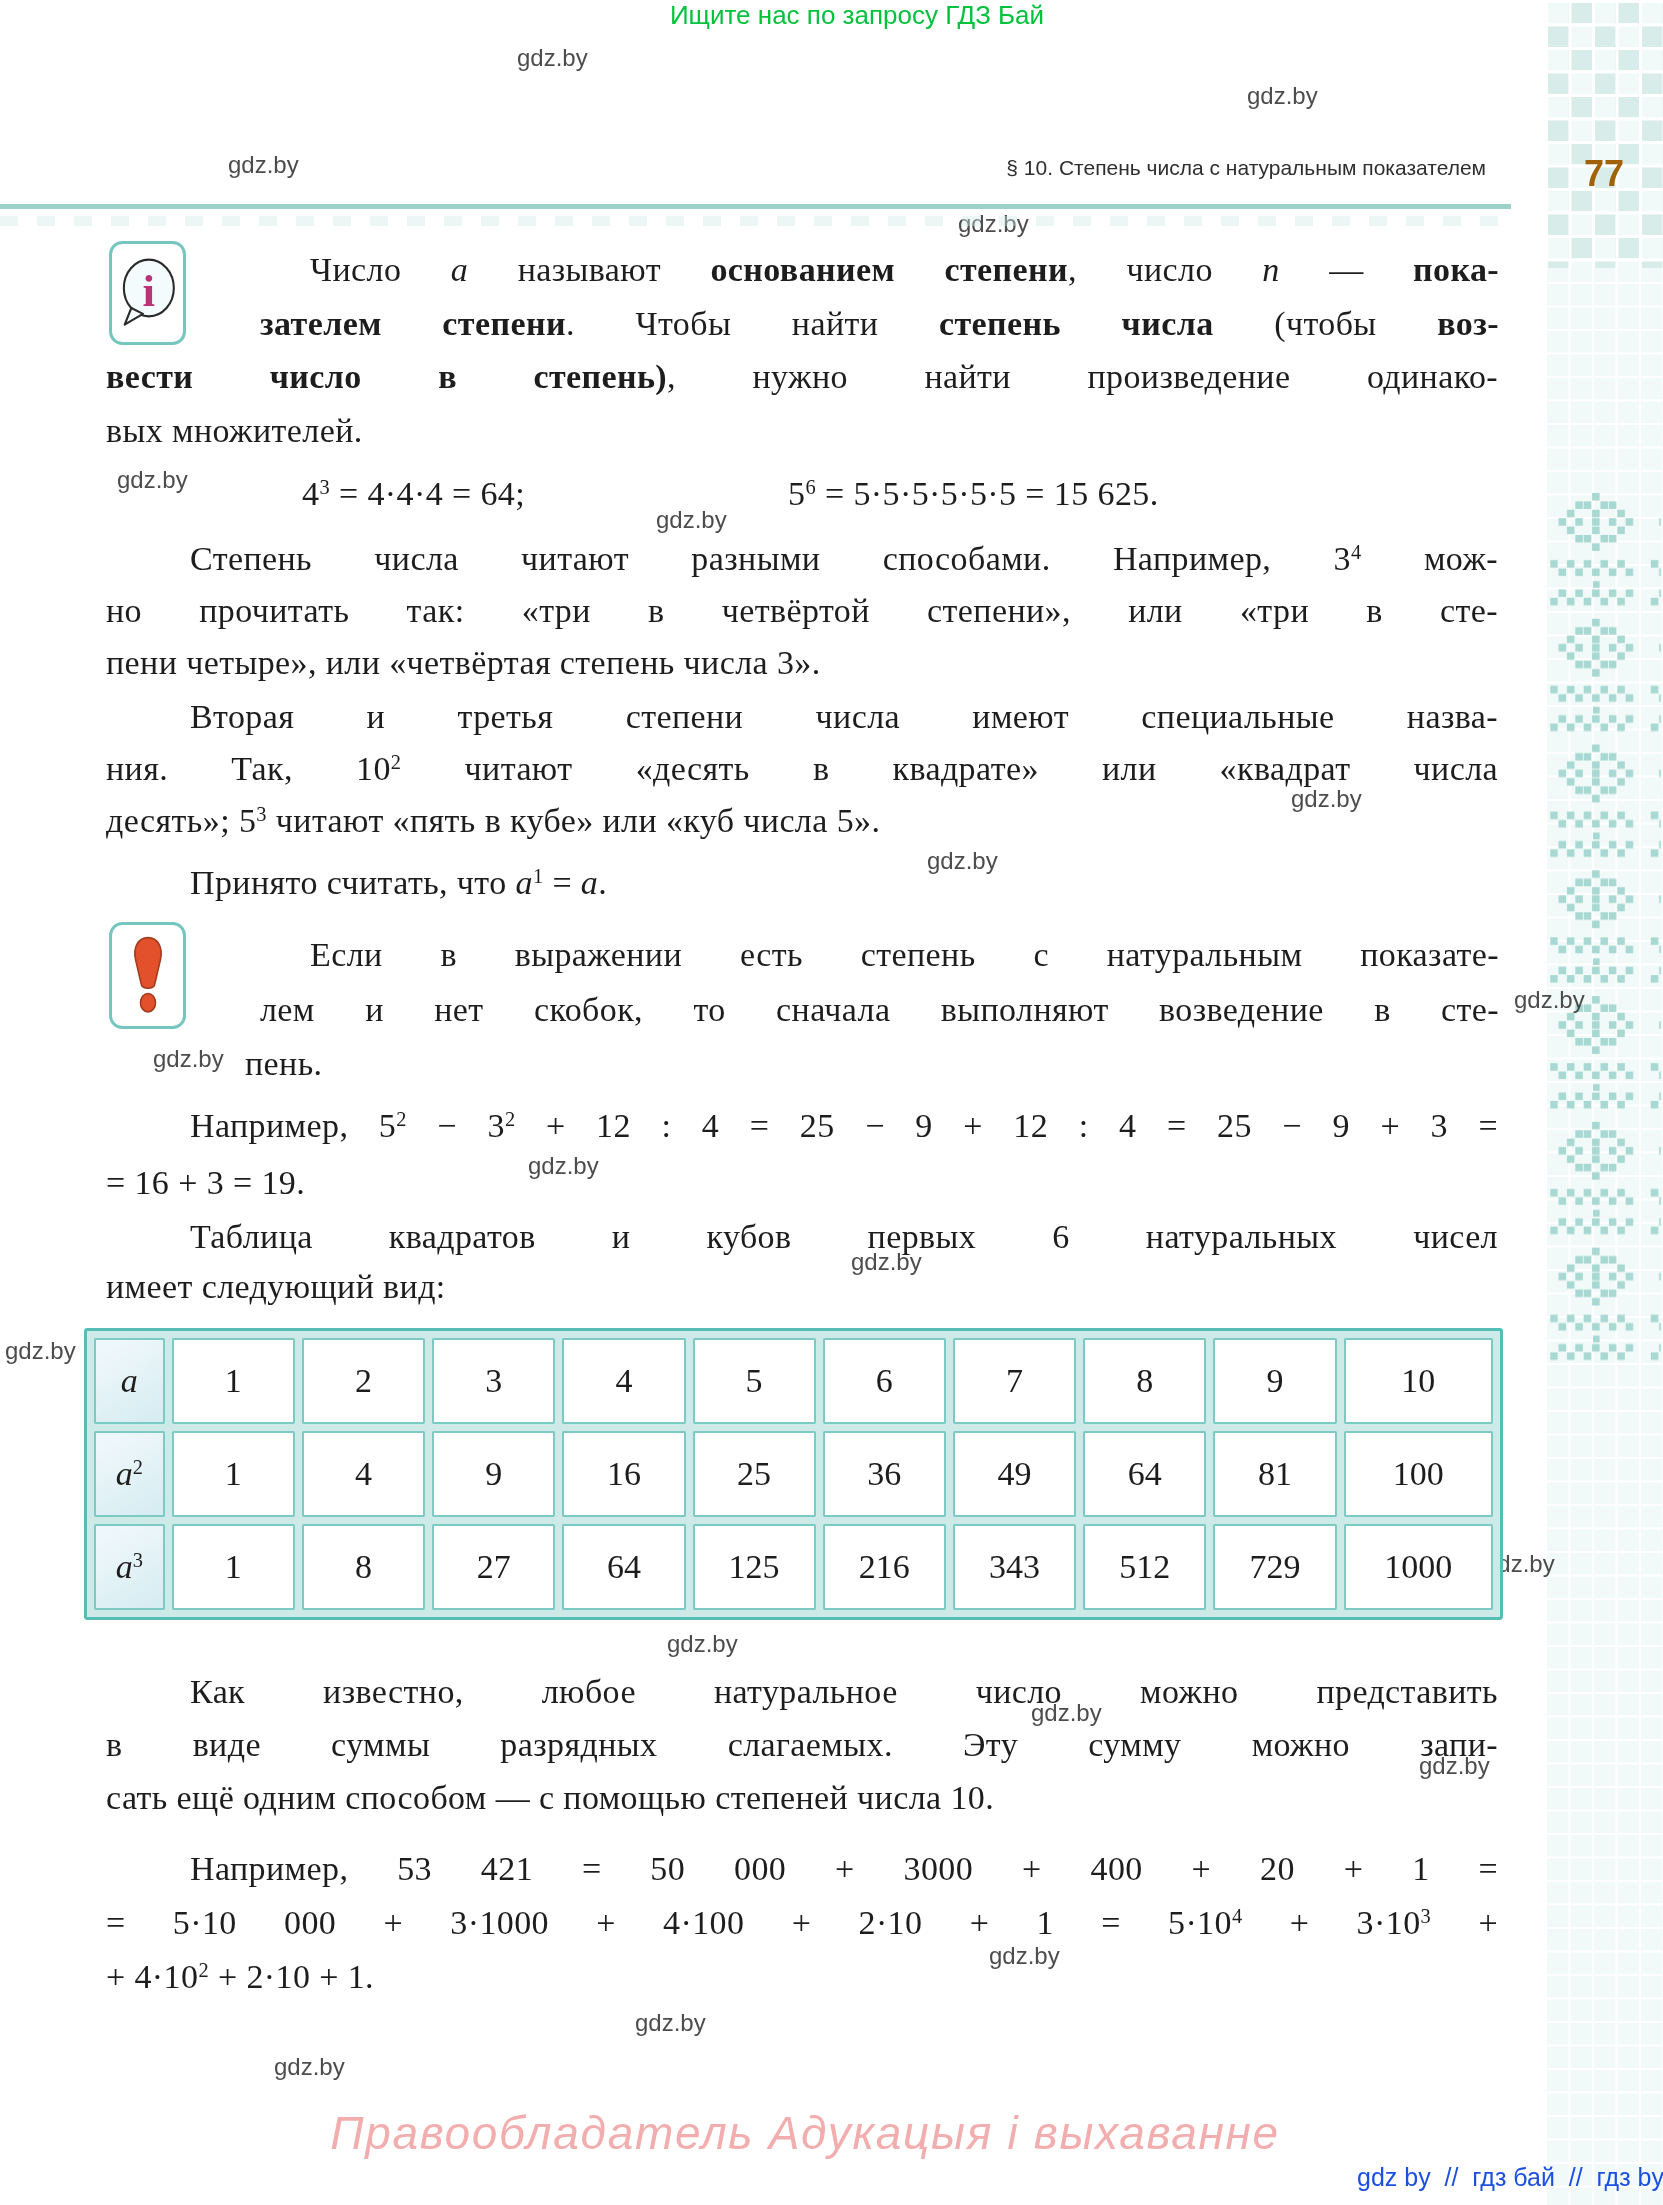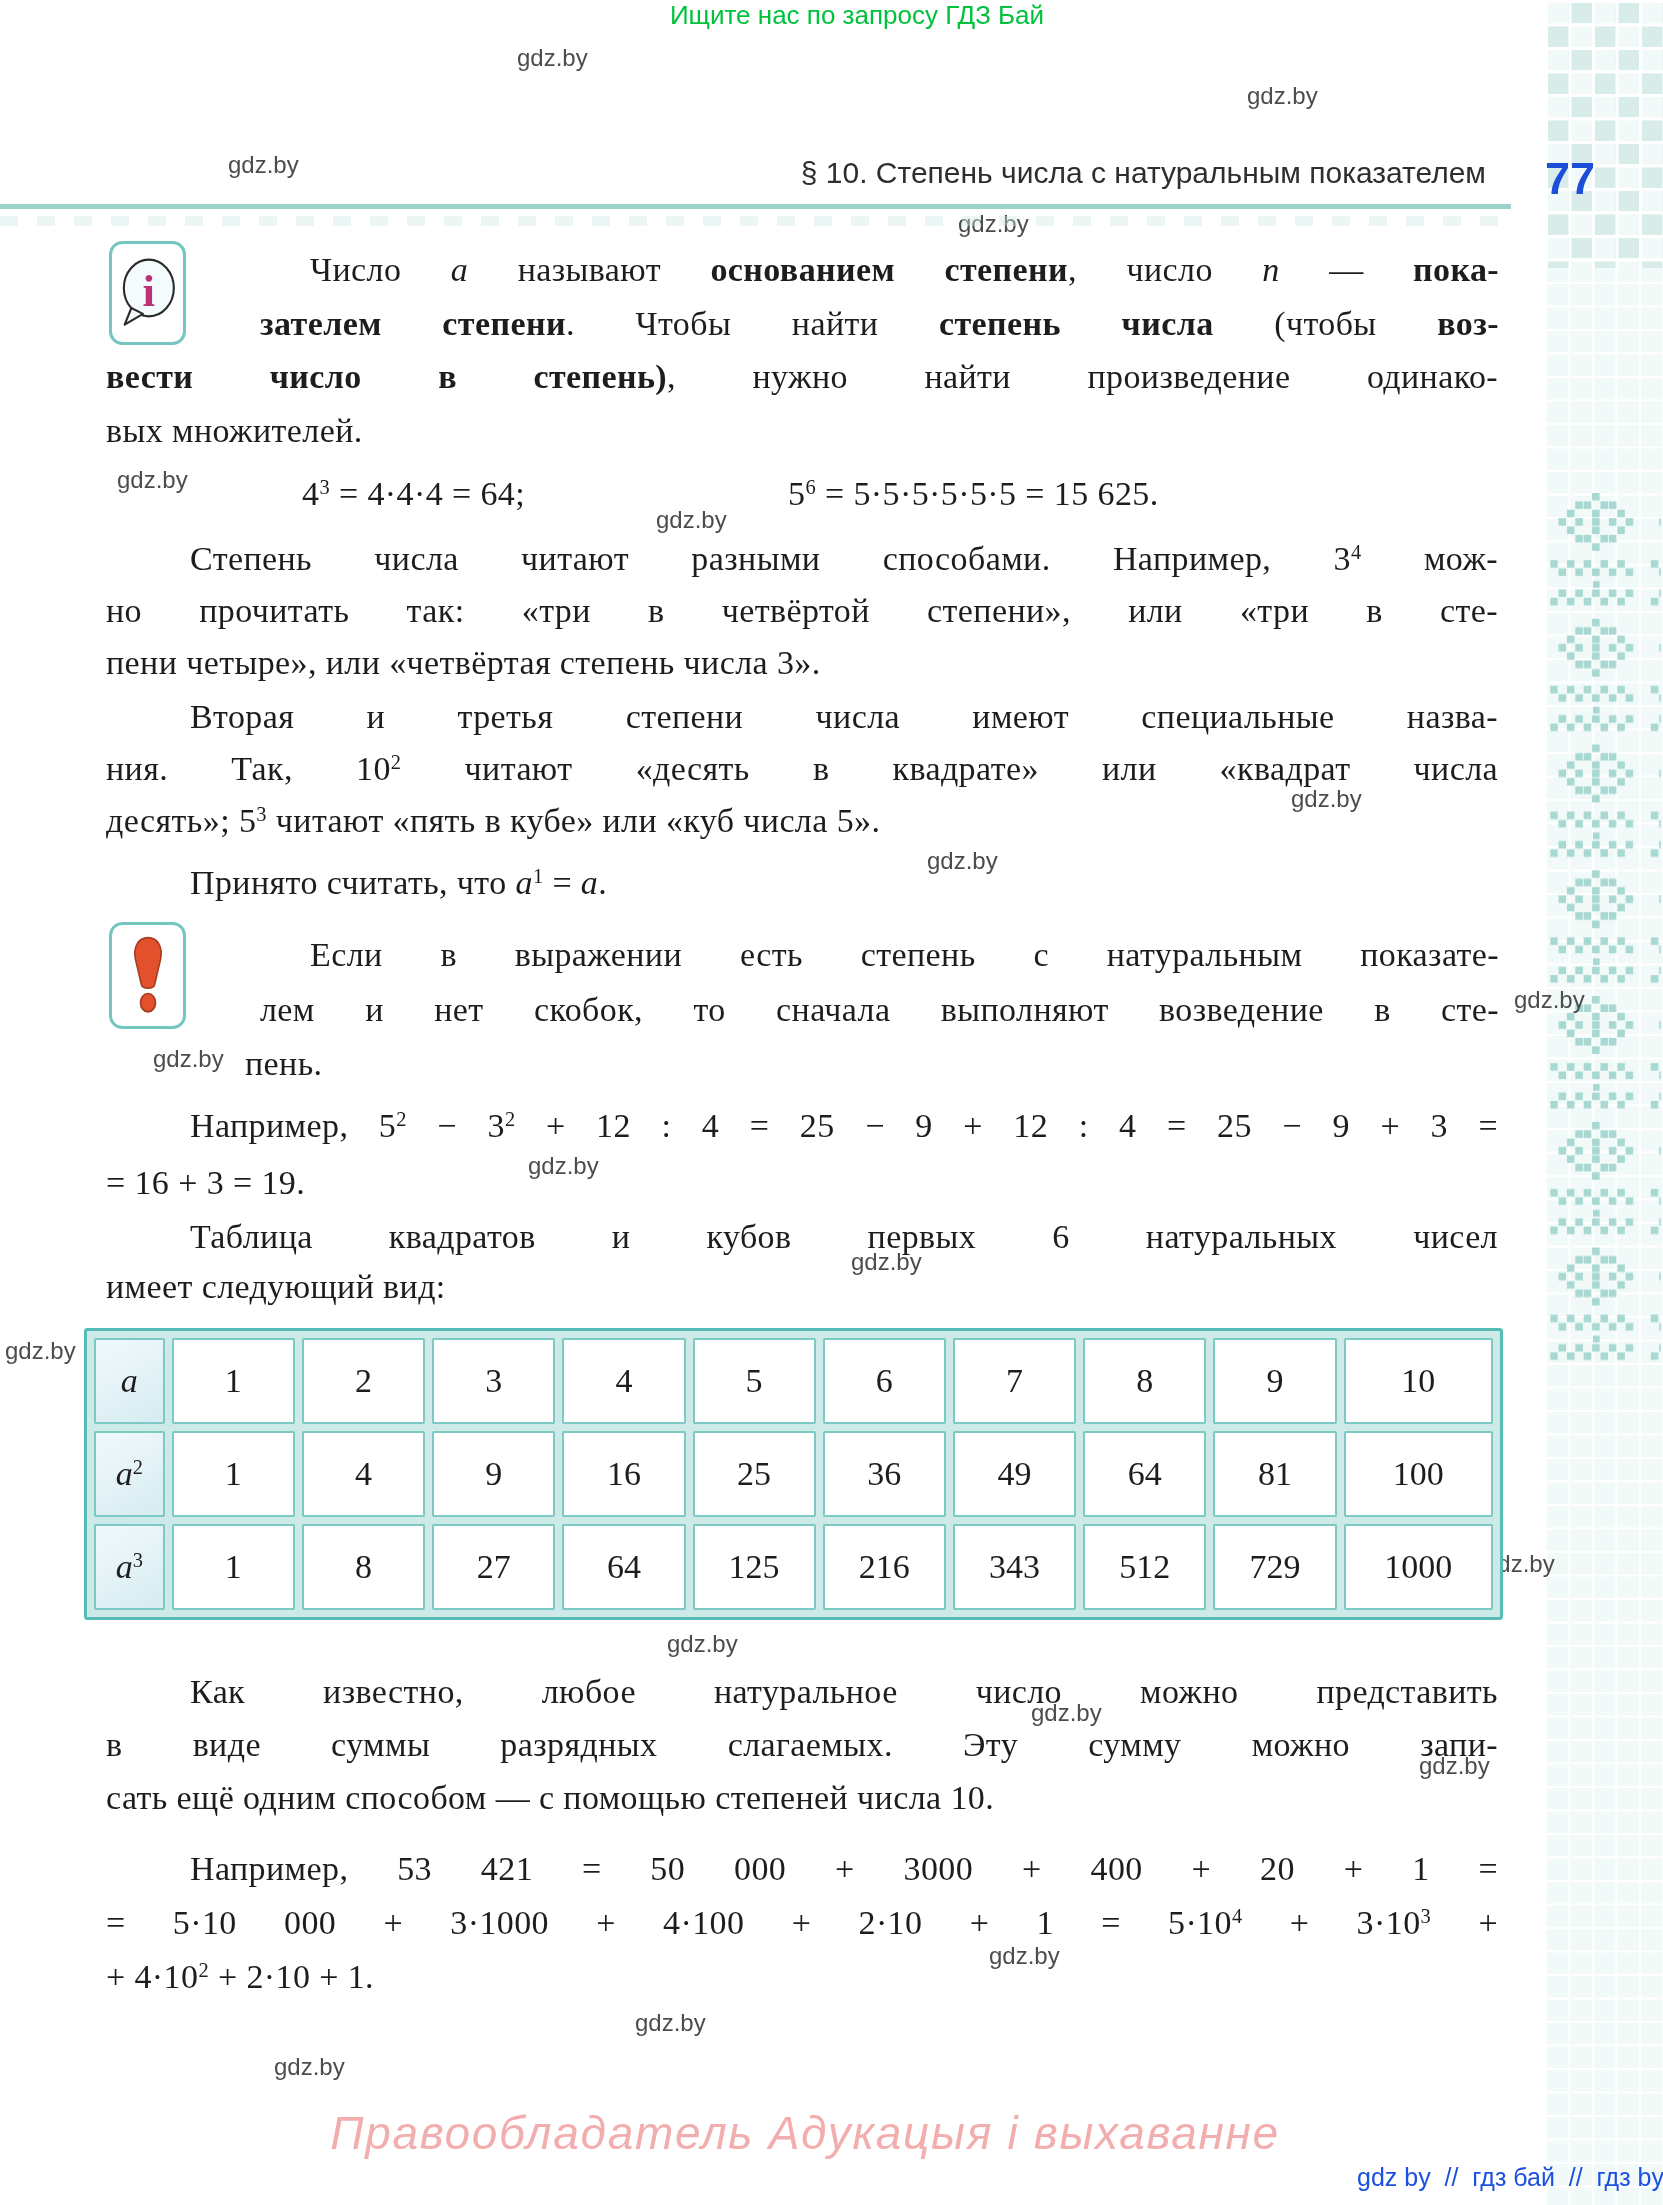--- a/index.html
+++ b/index.html
@@ -9,23 +9,23 @@
   
   .wm{position:absolute;font-family:"Liberation Sans",sans-serif;font-size:24px;color:#3d3d3d;
       white-space:nowrap;opacity:.92;}
 
   
   #promo{position:absolute;top:0;left:0;width:100%;text-align:center;
          font-family:"Liberation Sans",sans-serif;font-size:26px;}
 
   
   #hdr-title{position:absolute;top:156px;right:178px;font-family:"Liberation Sans",sans-serif;
-             font-size:30px;font-weight:500;color:#2e2e2e;white-space:nowrap;}
-  #page-num{position:absolute;top:153px;left:1545px;width:118px;text-align:left;
-            font-family:"Liberation Sans",sans-serif;font-weight:bold;font-size:45px;color:#1d4ed8;}
+             font-size:21px;font-weight:500;color:#2e2e2e;white-space:nowrap;}
+  #page-num{position:absolute;top:153px;left:1545px;width:118px;text-align:center;
+            font-family:"Liberation Sans",sans-serif;font-weight:bold;font-size:36px;color:#a16207;}
   #divider{position:absolute;top:204px;left:0;width:1511px;height:5px;background:#9dd2cb;}
   #dots{position:absolute;top:216px;left:0;width:1511px;height:10px;opacity:.4;
         background:repeating-linear-gradient(90deg,#cfe8e5 0 18.4px,transparent 18.4px 37px);}
 
   
   .icon-box{position:absolute;width:77px;border:3.4px solid #74c6bf;border-radius:13.4px;
             background:#fff;display:flex;align-items:center;justify-content:center;box-sizing:border-box;}
   #ibox{left:109px;top:241px;height:104px;}
   #wbox{left:109px;top:922px;height:107px;}
 

